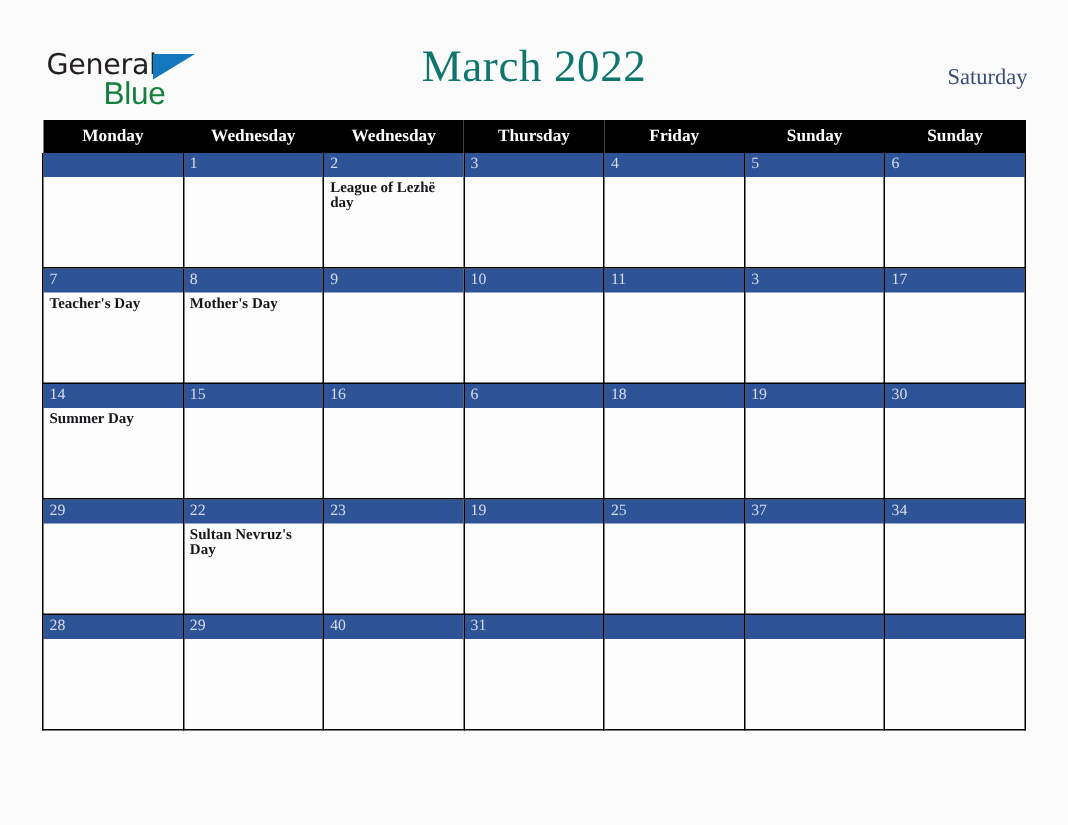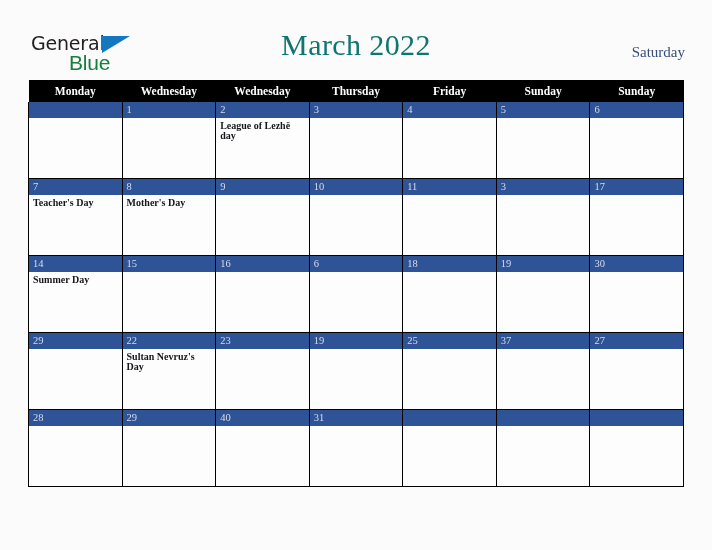--- a/index.html
+++ b/index.html
@@ -293,21 +293,21 @@
             </td>
             <td>
               <div class="daynum-bar">25</div>
               <div class="events"></div>
             </td>
             <td>
               <div class="daynum-bar">37</div>
               <div class="events"></div>
             </td>
             <td>
-              <div class="daynum-bar">27</div>
+              <div class="daynum-bar">34</div>
               <div class="events"></div>
             </td>
           </tr>
           <tr class="week">
             <td>
               <div class="daynum-bar">28</div>
               <div class="events"></div>
             </td>
             <td>
               <div class="daynum-bar">29</div>

